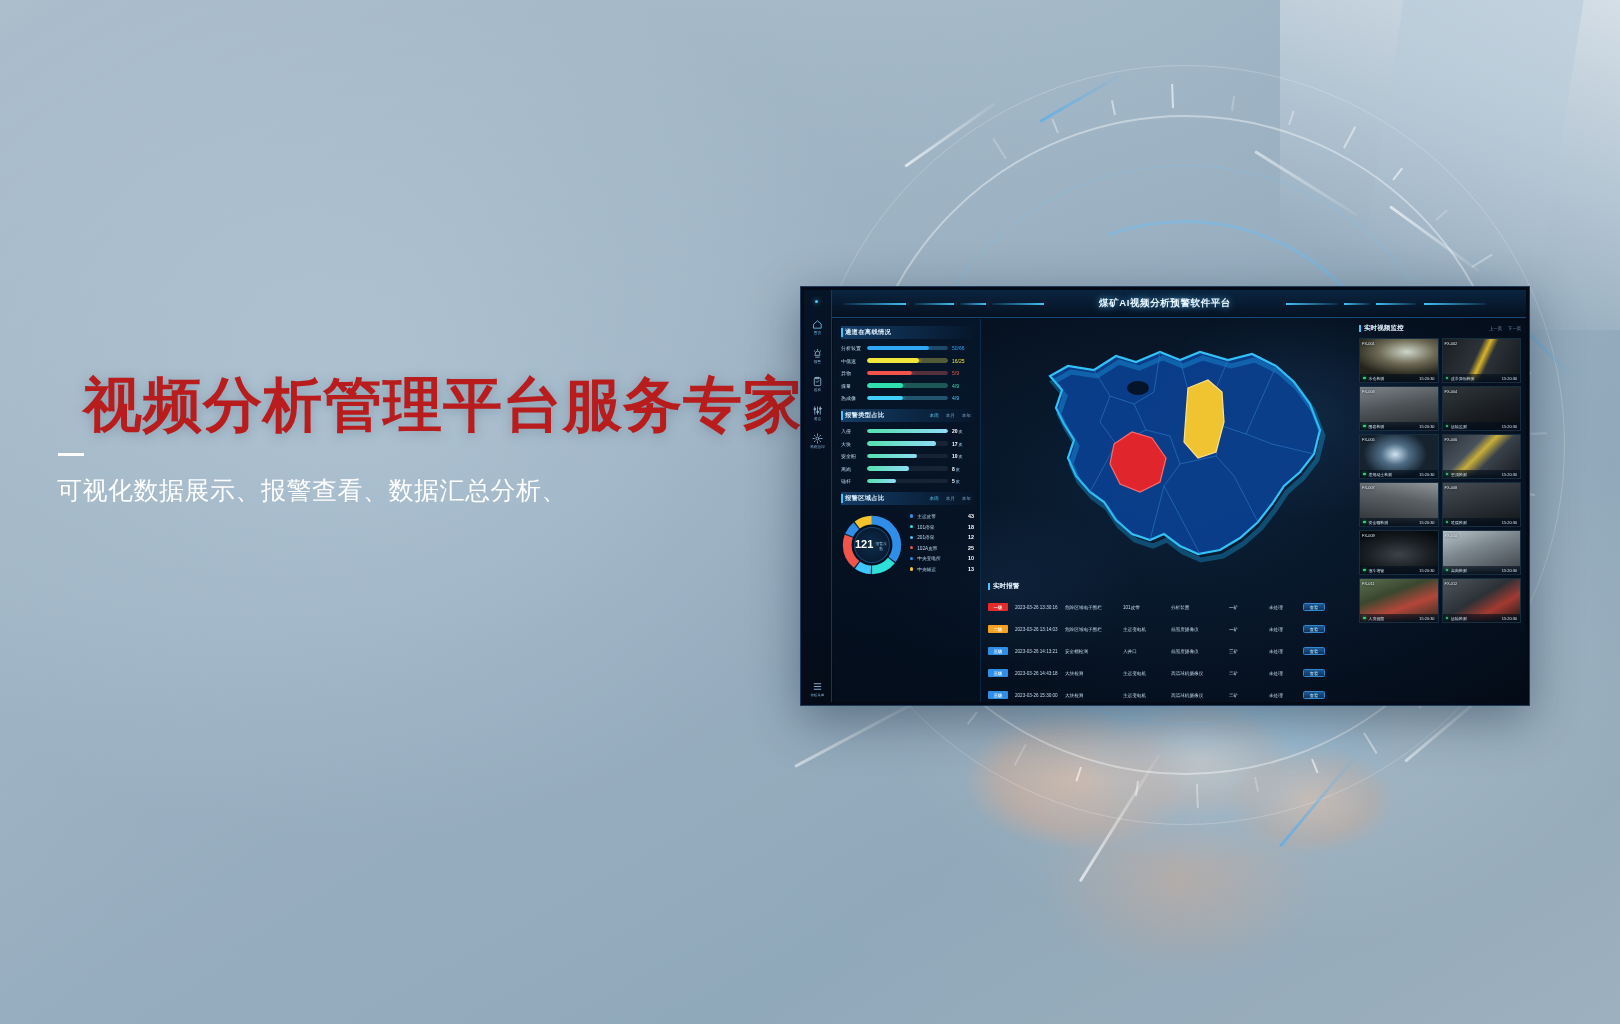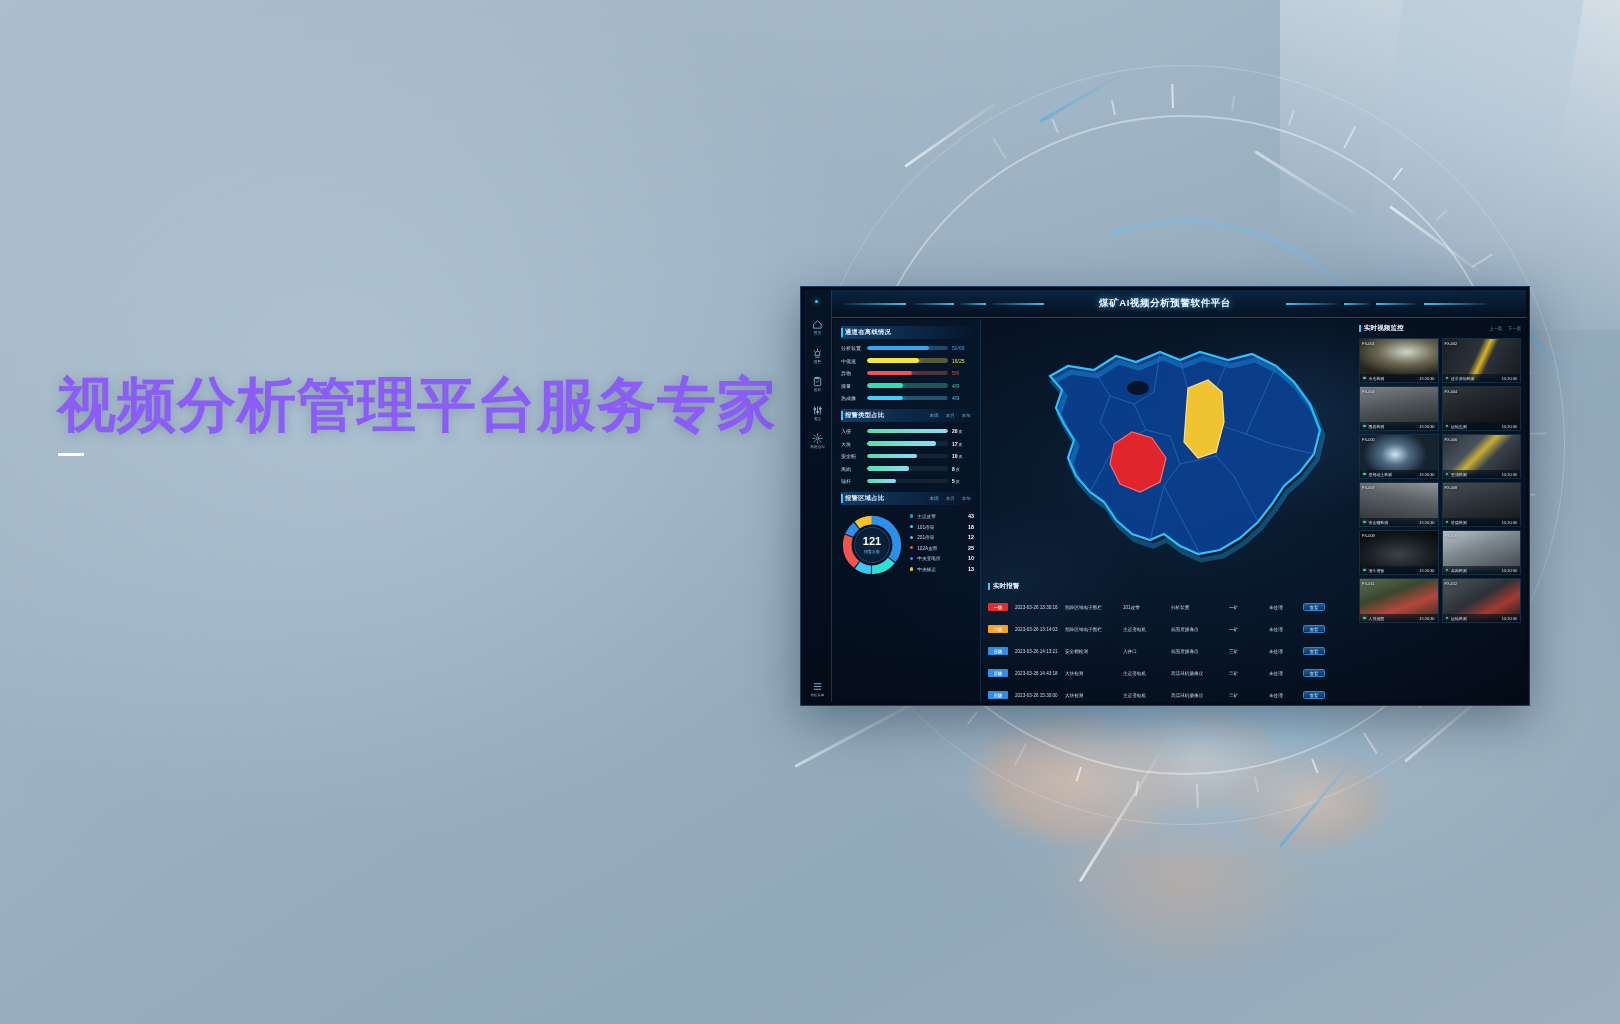--- a/index.html
+++ b/index.html
@@ -62,23 +62,24 @@
   }
   .streak {
     position:absolute; background:linear-gradient(90deg, rgba(255,255,255,0.95), rgba(255,255,255,0.1));
     height:3px; transform-origin:left center; pointer-events:none; border-radius:2px;
   }
   .streak.blue { background:linear-gradient(90deg, rgba(90,175,235,0.95), rgba(90,175,235,0.05)); }
 
   
   .hero { position:absolute; left:57px; top:372px; width:760px; z-index:5; }
   .hero-title {
-    font-size:59px; font-weight:bold; color:#8b5cf6; letter-spacing:1px;
+    font-size:59px; font-weight:bold; color:#b91c1c; letter-spacing:1px;
     line-height:1.15; white-space:nowrap;
     text-shadow:0 2px 12px rgba(60,90,110,0.35);
+    margin-left:26px;
   }
   .hero-sub {
     margin-top:20px; font-size:20.5px; color:#f2f6f9; letter-spacing:0.4px;
     font-weight:400;
   }
   .hero-rule { width:26px; height:3px; background:#ffffff; margin:13px 0 11px 1px; }
   .hero-desc { font-size:25px; color:#ffffff; line-height:1.85; font-weight:400; letter-spacing:0.5px; }
 
   
   .monitor {
@@ -164,21 +165,21 @@
   .brow-v .u { font-size:4px; color:#8fb4d0; margin-left:1px;}
 
   
   .donut-wrap { display:flex; align-items:center; padding-top:2px; }
   .donut { position:relative; width:62px; height:62px; flex:0 0 62px; }
   .donut svg { width:62px; height:62px; display:block; }
   .donut-mid {
     position:absolute; inset:13px; border-radius:50%;
     background:radial-gradient(circle, #0d2c4c 0%, #071b31 75%);
     border:1px solid rgba(60,150,220,0.35);
-    display:flex; flex-direction:column; align-items:center; justify-content:center;
+    display:flex; flex-direction:row; align-items:center; justify-content:center;text-align:center;
   }
   .donut-n { font-size:11px; color:#ffffff; font-weight:bold; line-height:1; }
   .donut-c { font-size:4px; color:#8cb6d6; margin-top:2px; }
   .legend { flex:1; padding-left:7px; }
   .lg-row { display:flex; align-items:center; margin-bottom:4.6px; }
   .lg-dot { width:3.2px; height:3.2px; border-radius:50%; margin-right:4px; flex:0 0 3.2px; }
   .lg-lb { flex:1; font-size:4.7px; color:#bcd8ef; }
   .lg-v { font-size:5.4px; color:#ffffff; font-weight:bold; }
 
   
@@ -275,20 +276,21 @@
     <div class="streak" style="left: 905px; top: 165px; width: 110px; transform: rotate(-35deg); opacity: 0.7;"></div>
     <div class="streak blue" style="left: 1040px; top: 120px; width: 95px; transform: rotate(-30deg); opacity: 0.85;"></div>
     <div class="streak" style="left: 1255px; top: 150px; width: 120px; transform: rotate(32deg); opacity: 0.55;"></div>
     <div class="streak" style="left: 1390px; top: 205px; width: 110px; transform: rotate(36deg); opacity: 0.7;"></div>
     <div class="streak blue" style="left: 1495px; top: 300px; width: 110px; transform: rotate(44deg); opacity: 0.85;"></div>
   </div>
 
 <div class="hero">
   <div class="hero-title">视频分析管理平台服务专家</div>
   <div class="hero-rule"></div>
+  <div class="hero-desc">可视化数据展示、报警查看、数据汇总分析、</div>
 </div>
 
 <div class="monitor">
   <div class="screen">
 
     <div class="dash-top">
       <div class="top-deco l1"></div>
         <div class="top-deco l2"></div>
       <div class="top-deco l3"></div>
         <div class="top-deco l4"></div>

